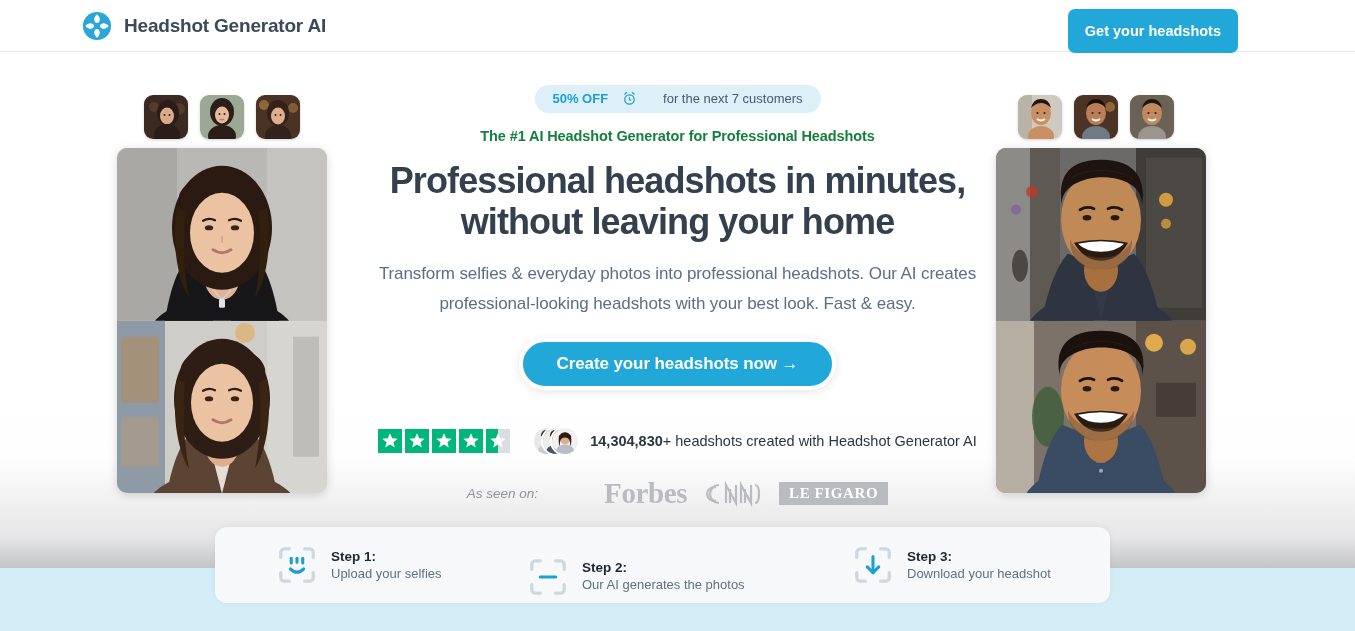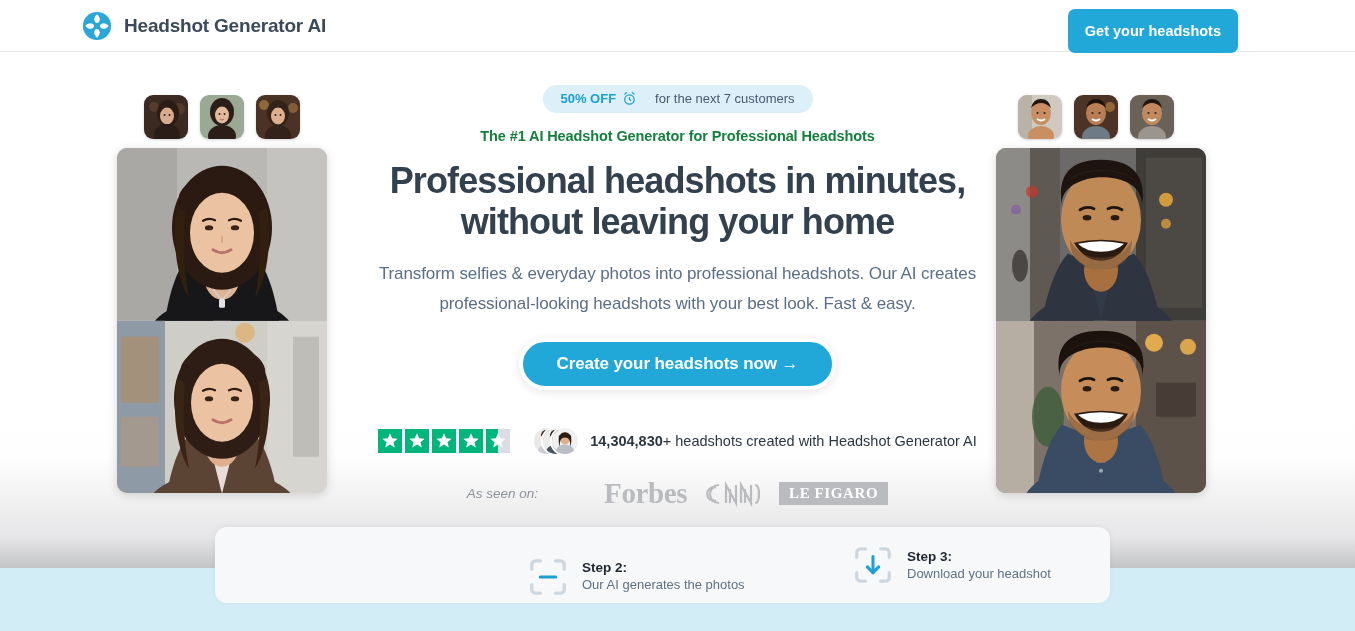--- a/index.html
+++ b/index.html
@@ -89,21 +89,21 @@
   .promo-badge {
     position: absolute;
     top: 33px;
     left: 50%;
     transform: translateX(-50%);
     background: #ddeff8;
     border-radius: 999px;
     padding: 6px 18px 7px 18px;
     display: flex;
     align-items: center;
-    gap: 6px;
+    gap: 14px;
     white-space: nowrap;
     cursor: pointer;
   }
   .promo-off { font-size: 13px; font-weight: 700; color: #1c9fd4; }
   .promo-clock { width: 15px; height: 15px; display: block; }
   .promo-rest { font-size: 13px; color: #465a70; margin-left: 12px; }
 
   .eyebrow {
     position: absolute;
     top: 76px; left: 0; right: 0;
@@ -624,20 +624,42 @@
           </g>
           <path d="M50 4 q4 0 4 9 t-4 9" fill="none" stroke="#b9bbbe" stroke-width="2.2"></path>
         </svg>
       </span>
       <span class="press-figaro">LE FIGARO</span>
     </div>
   </div>
 
   <div class="steps-card">
 
+    <div class="step s1">
+      <span>
+        <svg class="step-icon" viewBox="0 0 44 44" fill="none">
+          <g stroke="#cdd7e0" stroke-width="3.4" stroke-linecap="round">
+            <path d="M5 14 V9 a4 4 0 0 1 4 -4 h5"></path>
+            <path d="M39 14 V9 a4 4 0 0 0 -4 -4 h-5"></path>
+            <path d="M5 30 v5 a4 4 0 0 0 4 4 h5"></path>
+            <path d="M39 30 v5 a4 4 0 0 1 -4 4 h-5"></path>
+          </g>
+          <g stroke="#1c9fd4" stroke-width="3.2" stroke-linecap="round">
+            <path d="M16 15 v5"></path>
+            <path d="M22 15 v4"></path>
+            <path d="M28 15 v5"></path>
+            <path d="M15 26 q7 7 14 0"></path>
+          </g>
+        </svg>
+      </span>
+      <div>
+        <div class="step-title">Step 1:</div>
+        <div class="step-desc">Upload your selfies</div>
+      </div>
+    </div>
 
     <div class="step s2">
       <span>
         <svg class="step-icon" viewBox="0 0 44 44" fill="none">
           <g stroke="#cdd7e0" stroke-width="3.4" stroke-linecap="round">
             <path d="M5 14 V9 a4 4 0 0 1 4 -4 h5"></path>
             <path d="M39 14 V9 a4 4 0 0 0 -4 -4 h-5"></path>
             <path d="M5 30 v5 a4 4 0 0 0 4 4 h5"></path>
             <path d="M39 30 v5 a4 4 0 0 1 -4 4 h-5"></path>
           </g>

